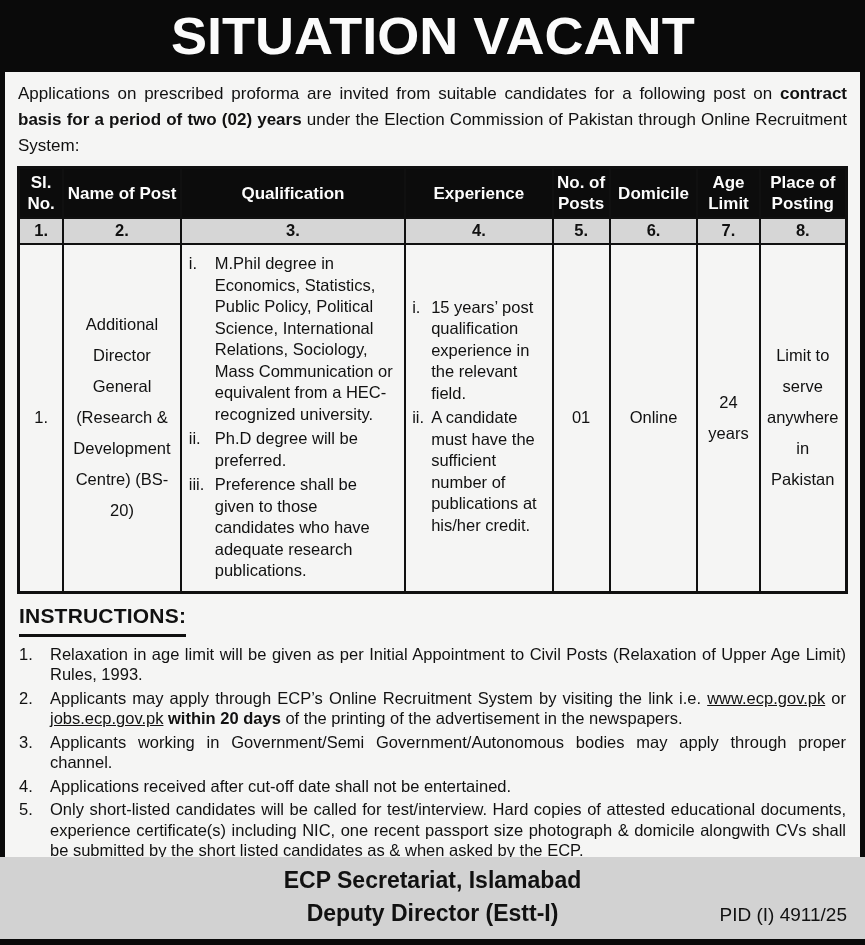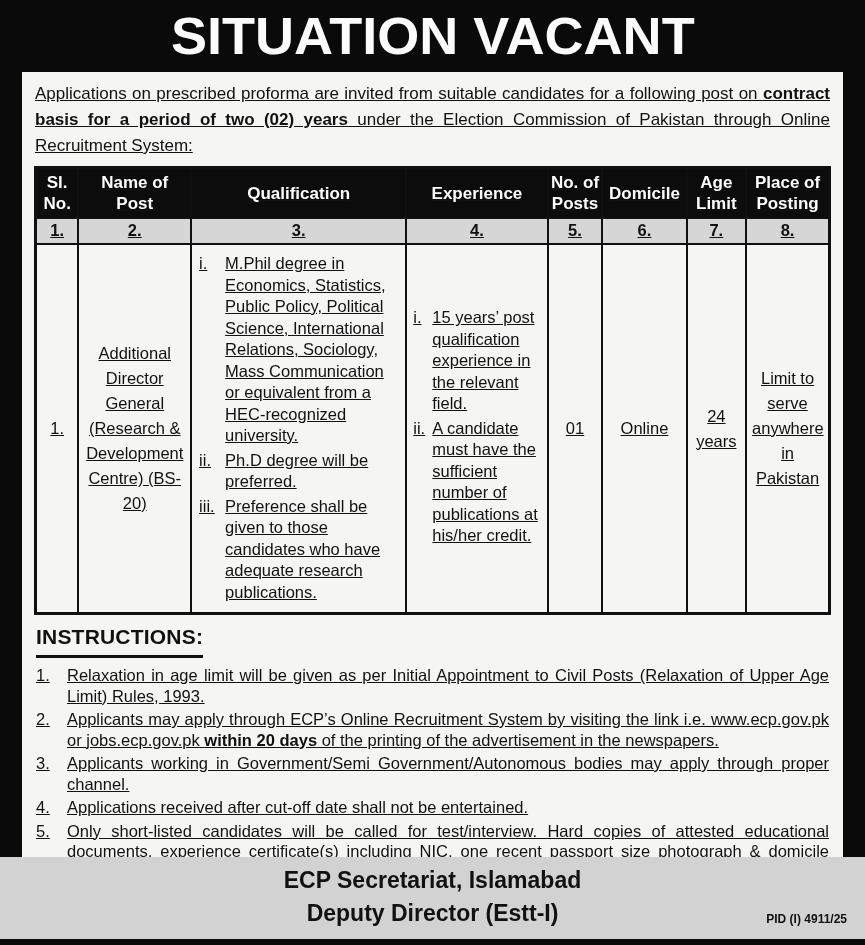--- a/index.html
+++ b/index.html
@@ -28,24 +28,24 @@
     color: #fbfbfb;
     font-size: 52px;
     font-weight: 800;
     letter-spacing: 0px;
     transform: scaleX(1.04);
     white-space: nowrap;
   }
   
   .content {
     flex: 1 1 auto;
-    margin: 0 22px;
+    margin: 0 5px;
     background: #f5f5f4;
     overflow: hidden;
-    display: flex; flex-direction: column; text-decoration: underline;
+    display: flex; flex-direction: column;
   }
   .intro {
     padding: 9px 13px 5px 13px;
     font-size: 17px;
     line-height: 26px;
     text-align: justify;
   }
   .seg-bold { font-weight: 700; }
   .seg-underline { text-decoration: underline; }
 
@@ -76,21 +76,21 @@
     text-align: center;
     padding: 1px 0 2px 0;
     font-size: 16.5px;
     line-height: 21px;
   }
   tr.datarow td {
     background: #f5f5f4;
     vertical-align: middle;
     height: 328px;
   }
-  td.c-center { text-align: center; padding: 2px 5px; line-height: 25px; }
+  td.c-center { text-align: center; padding: 2px 5px; line-height: 31px; }
   td.c-qual   { vertical-align: top; padding: 8px 5px 6px 7px; }
   td.c-exp    { vertical-align: middle; padding: 2px 4px 2px 6px; }
   .li { display: flex; margin-bottom: 3px; line-height: 21.5px; }
   .li .lbl { flex: 0 0 26px; }
   .c-exp .li .lbl { flex: 0 0 19px; }
   .li .txt { flex: 1 1 auto; }
 
   
   .instructions { padding: 4px 14px 0 14px; flex: 1 1 auto; }
   .instructions h2 {
@@ -117,22 +117,22 @@
   }
   .footer .sig {
     font-size: 23px;
     font-weight: 700;
     line-height: 33px;
   }
   .footer .pid {
     position: absolute;
     right: 18px;
     bottom: 13px;
-    font-size: 12px;
-    font-weight: 700;
+    font-size: 19px;
+    font-weight: 400;
   }
 </style>
 </head>
 <body>
 
 <div class="page">
 
   <div class="title-band">
     <h1>SITUATION VACANT</h1>
   </div>

